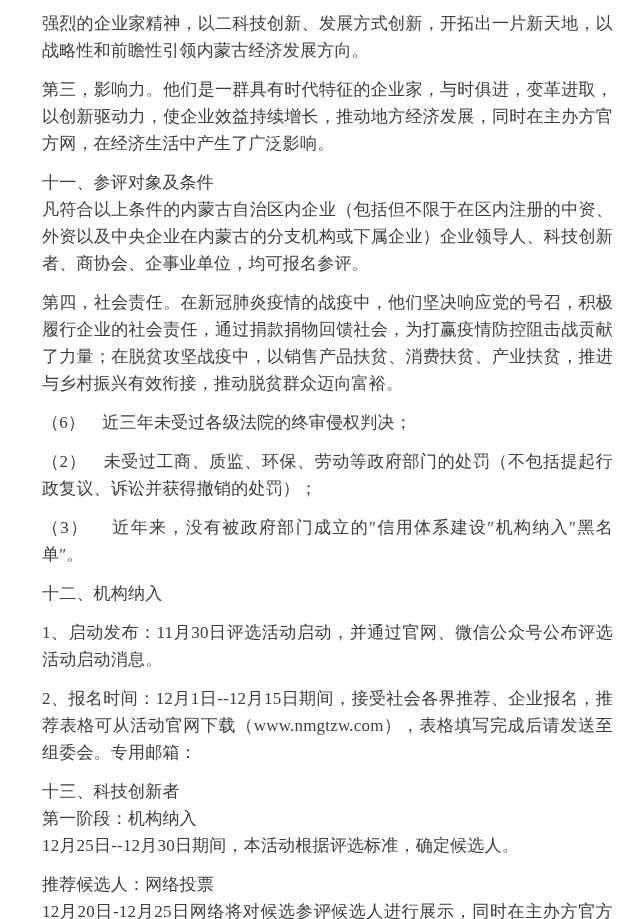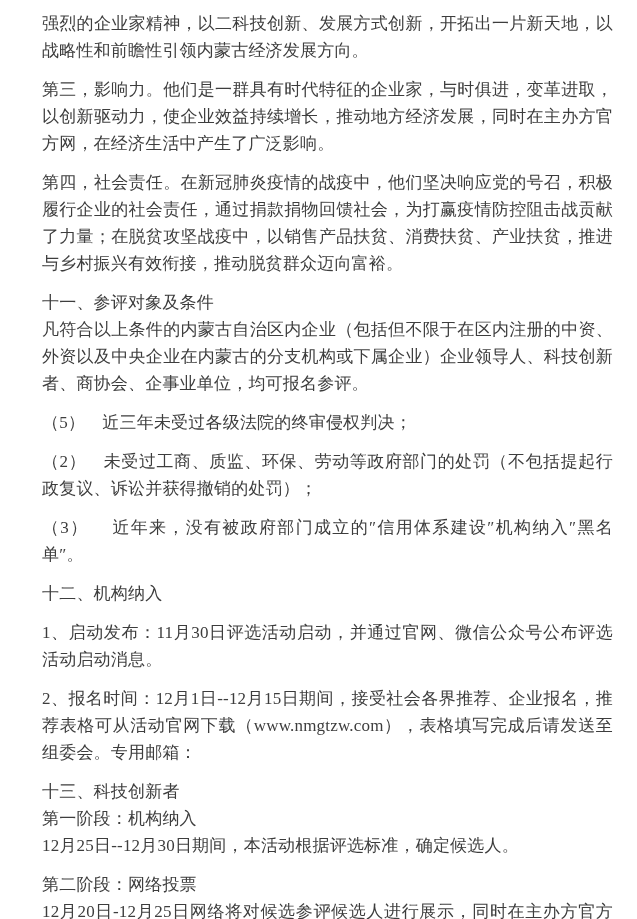--- a/index.html
+++ b/index.html
@@ -48,28 +48,28 @@
 
 <div class="page">
   <div class="doc-body">
       <div class="block">
         <p>强烈的企业家精神，以二科技创新、发展方式创新，开拓出一片新天地，以战略性和前瞻性引领内蒙古经济发展方向。</p>
       </div>
       <div class="block">
         <p>第三，影响力。他们是一群具有时代特征的企业家，与时俱进，变革进取，以创新驱动力，使企业效益持续增长，推动地方经济发展，同时在主办方官方网，在经济生活中产生了广泛影响。</p>
       </div>
       <div class="block">
-        <p>第四，社会责任。在新冠肺炎疫情的战疫中，他们坚决响应党的号召，积极履行企业的社会责任，通过捐款捐物回馈社会，为打赢疫情防控阻击战贡献了力量；在脱贫攻坚战疫中，以销售产品扶贫、消费扶贫、产业扶贫，推进与乡村振兴有效衔接，推动脱贫群众迈向富裕。</p>
-      </div>
-      <div class="block">
         <p>十一、参评对象及条件</p>
         <p>凡符合以上条件的内蒙古自治区内企业（包括但不限于在区内注册的中资、外资以及中央企业在内蒙古的分支机构或下属企业）企业领导人、科技创新者、商协会、企事业单位，均可报名参评。</p>
       </div>
       <div class="block">
-        <p>（5）　近三年未受过各级法院的终审侵权判决；</p>
+        <p>第四，社会责任。在新冠肺炎疫情的战疫中，他们坚决响应党的号召，积极履行企业的社会责任，通过捐款捐物回馈社会，为打赢疫情防控阻击战贡献了力量；在脱贫攻坚战疫中，以销售产品扶贫、消费扶贫、产业扶贫，推进与乡村振兴有效衔接，推动脱贫群众迈向富裕。</p>
+      </div>
+      <div class="block">
+        <p>（6）　近三年未受过各级法院的终审侵权判决；</p>
       </div>
       <div class="block">
         <p>（2）　未受过工商、质监、环保、劳动等政府部门的处罚（不包括提起行政复议、诉讼并获得撤销的处罚）；</p>
       </div>
       <div class="block">
         <p>（3）　 近年来，没有被政府部门成立的″信用体系建设″机构纳入″黑名单″。</p>
       </div>
       <div class="block">
         <p>十二、机构纳入</p>
       </div>
@@ -78,18 +78,18 @@
       </div>
       <div class="block">
         <p>2、报名时间：12月1日--12月15日期间，接受社会各界推荐、企业报名，推荐表格可从活动官网下载（www.nmgtzw.com），表格填写完成后请发送至组委会。专用邮箱：</p>
       </div>
       <div class="block">
         <p>十三、科技创新者</p>
         <p>第一阶段：机构纳入</p>
         <p>12月25日--12月30日期间，本活动根据评选标准，确定候选人。</p>
       </div>
       <div class="block">
-        <p>第二阶段：网络投票</p>
+        <p>推荐候选人：网络投票</p>
         <p>12月20日-12月25日网络将对候选参评候选人进行展示，同时在主办方官方网</p>
       </div>
     </div>
   <div class="page-footer">3</div>
 </div>
 
 </body></html>

